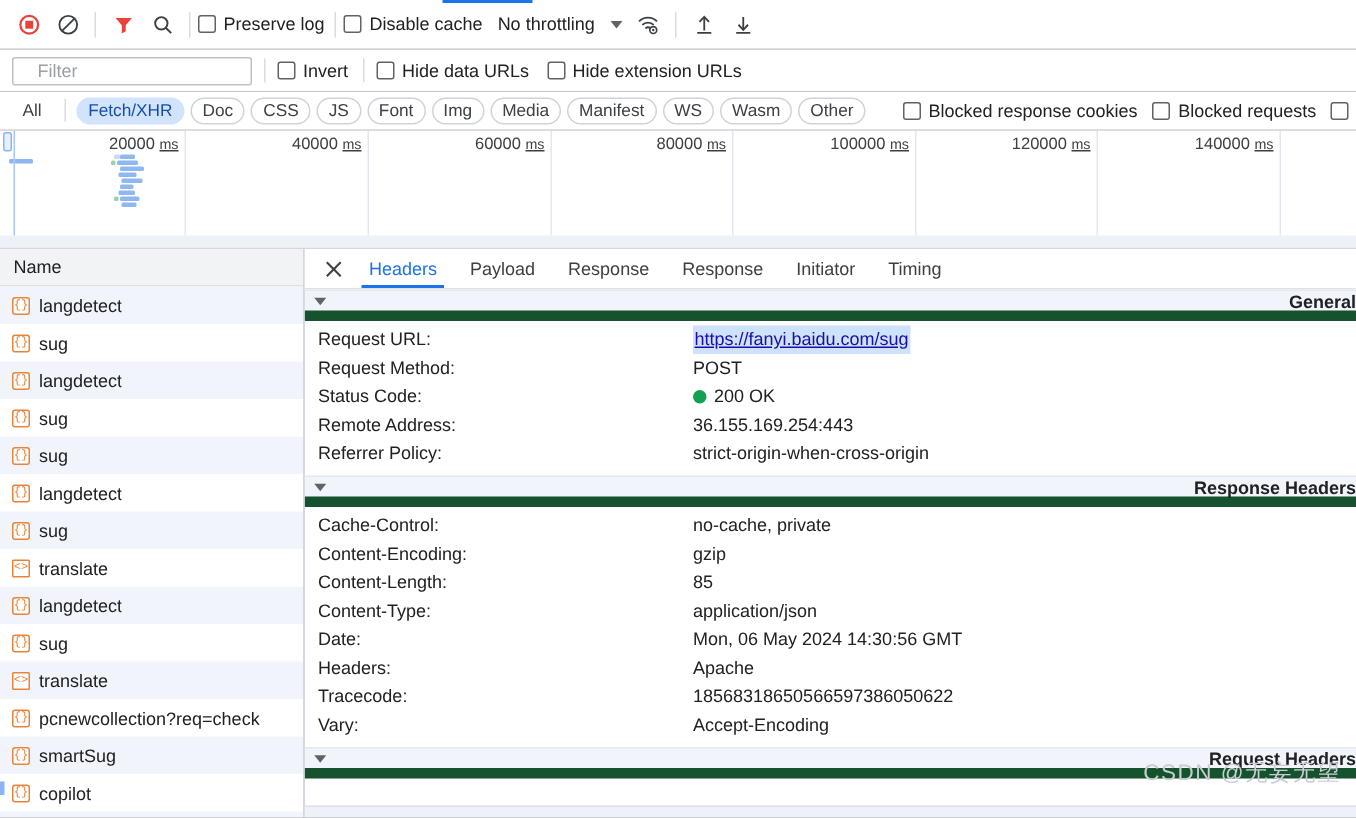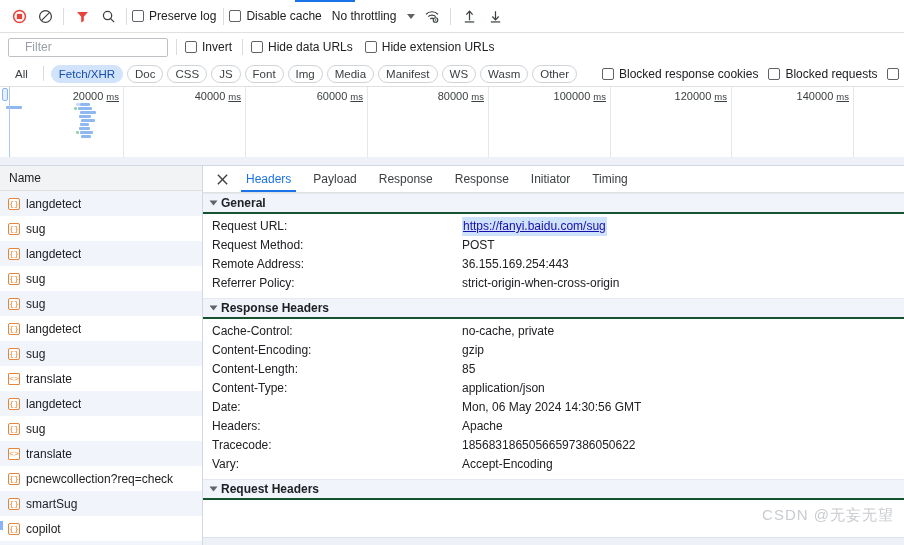--- a/index.html
+++ b/index.html
@@ -188,24 +188,25 @@
   .dt-tab.active::after {
     content: ""; position: absolute; left: 6px; right: 6px; bottom: 0;
     height: 2px; background: #1a73e8;
   }
   .dt-body { flex: 1; overflow: hidden; }
 
   .sect-head {
     height: 21px; display: flex; align-items: center; gap: 5px;
     padding-left: 8px;
     background: #f1f5fb;
-    border-bottom: 2px solid #14532d;
+    border-bottom: 7px solid #14532d;
     border-top: 1px solid #e4e9f0;
     font-size: 12px; font-weight: bold; color: #202124;
     cursor: pointer;
+    justify-content: space-between;
   }
   .tri {
     width: 0; height: 0;
     border-left: 5px solid #5f6368;
     border-top: 4px solid transparent; border-bottom: 4px solid transparent;
     transform: rotate(90deg);
     flex: none;
   }
   .kv-table { padding: 3px 0 5px 0; }
   .kv-row {
@@ -498,20 +499,27 @@
         <div class="kv-table" id="general-rows">
             <div class="kv-row">
               <div class="kv-k">Request URL:</div>
               <div class="kv-v link">https://fanyi.baidu.com/sug</div>
             </div>
             <div class="kv-row">
               <div class="kv-k">Request Method:</div>
               <div class="kv-v">POST</div>
             </div>
             <div class="kv-row">
+              <div class="kv-k">Status Code:</div>
+              <div class="kv-v">
+                <span class="dot-green"></span>
+                <span>200 OK</span>
+              </div>
+            </div>
+            <div class="kv-row">
               <div class="kv-k">Remote Address:</div>
               <div class="kv-v">36.155.169.254:443</div>
             </div>
             <div class="kv-row">
               <div class="kv-k">Referrer Policy:</div>
               <div class="kv-v">strict-origin-when-cross-origin</div>
             </div>
           </div>
 
         <div class="sect-head">

